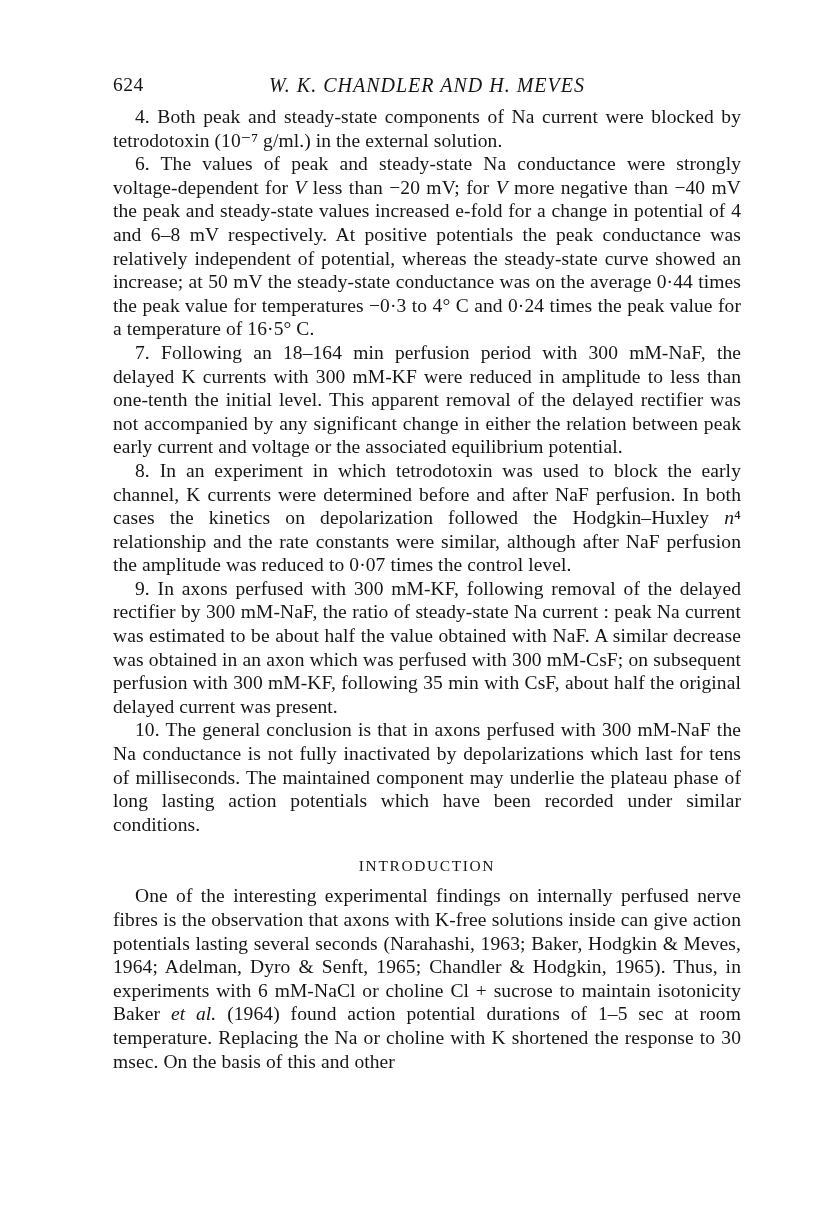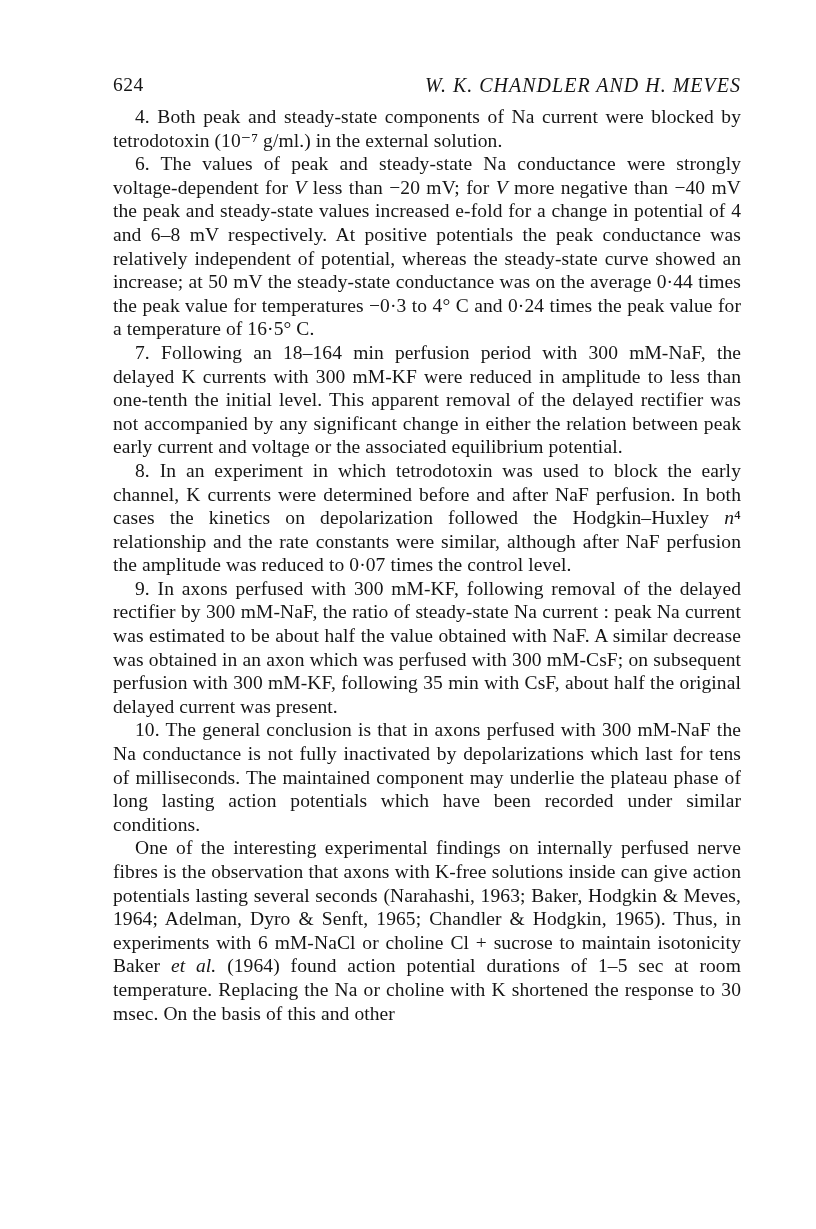--- a/index.html
+++ b/index.html
@@ -29,21 +29,21 @@
   }
   .pagenum {
     position: absolute;
     left: 0;
     top: 0;
     font-size: 19.5px;
     letter-spacing: 0.5px;
   }
   .running-title {
     display: block;
-    text-align: right;
+    text-align: center;
     font-style: italic;
     font-size: 20px;
     letter-spacing: 1px;
     white-space: nowrap;
   }
   .textblock {
     position: absolute;
     top: 105px;
     left: 113px;
     width: 628px;
@@ -87,18 +87,19 @@
       <p class="para"><span>7. Following an 18–164 min perfusion period with 300 mM-NaF, the delayed K currents with 300 mM-KF were reduced in amplitude to less than one-tenth the initial level. This apparent removal of the delayed rectifier was not accompanied by any significant change in either the relation between peak early current and voltage or the associated equilibrium potential.</span></p>
 
       <p class="para"><span>8. In an experiment in which tetrodotoxin was used to block the early channel, K currents were determined before and after NaF perfusion. In both cases the kinetics on depolarization followed the Hodgkin–Huxley </span><span class="it">n</span><span>⁴ relationship and the rate constants were similar, although after NaF perfusion the amplitude was reduced to 0·07 times the control level.</span></p>
 
       <p class="para"><span>9. In axons perfused with 300 mM-KF, following removal of the delayed rectifier by 300 mM-NaF, the ratio of steady-state Na current : peak Na current was estimated to be about half the value obtained with NaF. A similar decrease was obtained in an axon which was perfused with 300 mM-CsF; on subsequent perfusion with 300 mM-KF, following 35 min with CsF, about half the original delayed current was present.</span></p>
 
       <p class="para"><span>10. The general conclusion is that in axons perfused with 300 mM-NaF the Na conductance is not fully inactivated by depolarizations which last for tens of milliseconds. The maintained component may underlie the plateau phase of long lasting action potentials which have been recorded under similar conditions.</span></p>
     </section>
 
     <section>
+      <h2 class="section-heading">INTRODUCTION</h2>
 
       <p class="para"><span>One of the interesting experimental findings on internally perfused nerve fibres is the observation that axons with K-free solutions inside can give action potentials lasting several seconds (Narahashi, 1963; Baker, Hodgkin &amp; Meves, 1964; Adelman, Dyro &amp; Senft, 1965; Chandler &amp; Hodgkin, 1965). Thus, in experiments with 6 mM-NaCl or choline Cl + sucrose to maintain isotonicity Baker </span><span class="it">et al.</span><span> (1964) found action potential durations of 1–5 sec at room temperature. Replacing the Na or choline with K shortened the response to 30 msec. On the basis of this and other</span></p>
     </section>
 
   </main>
 </div>
 
 </body></html>

